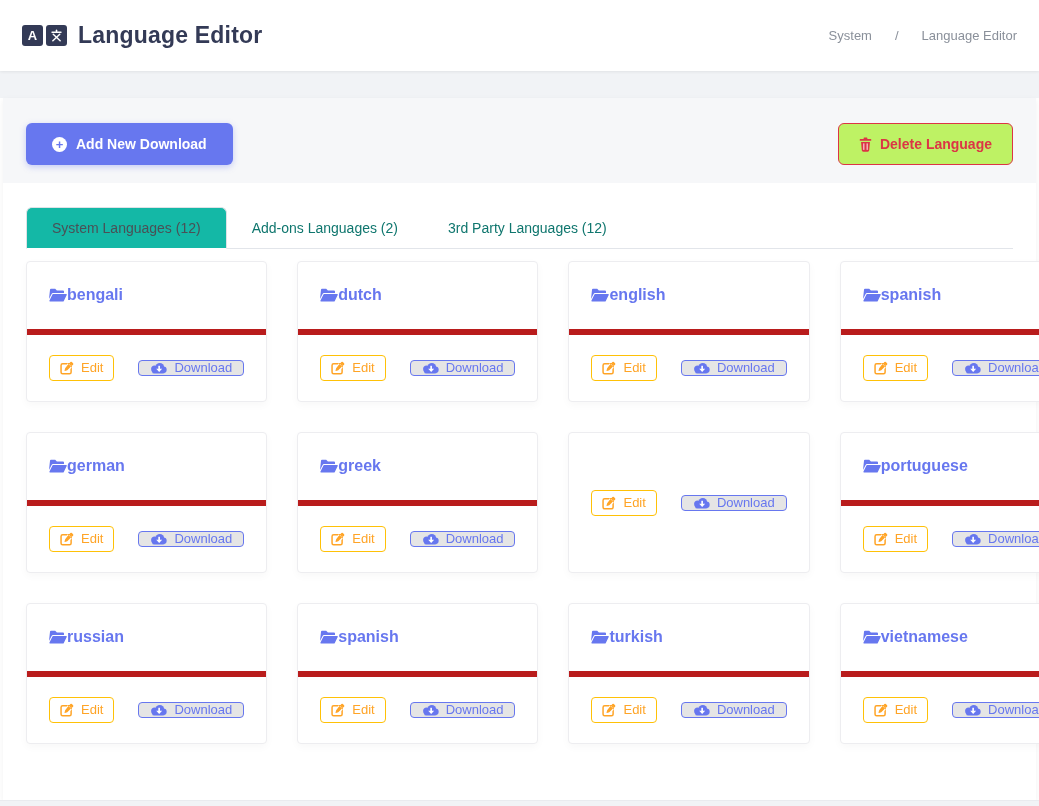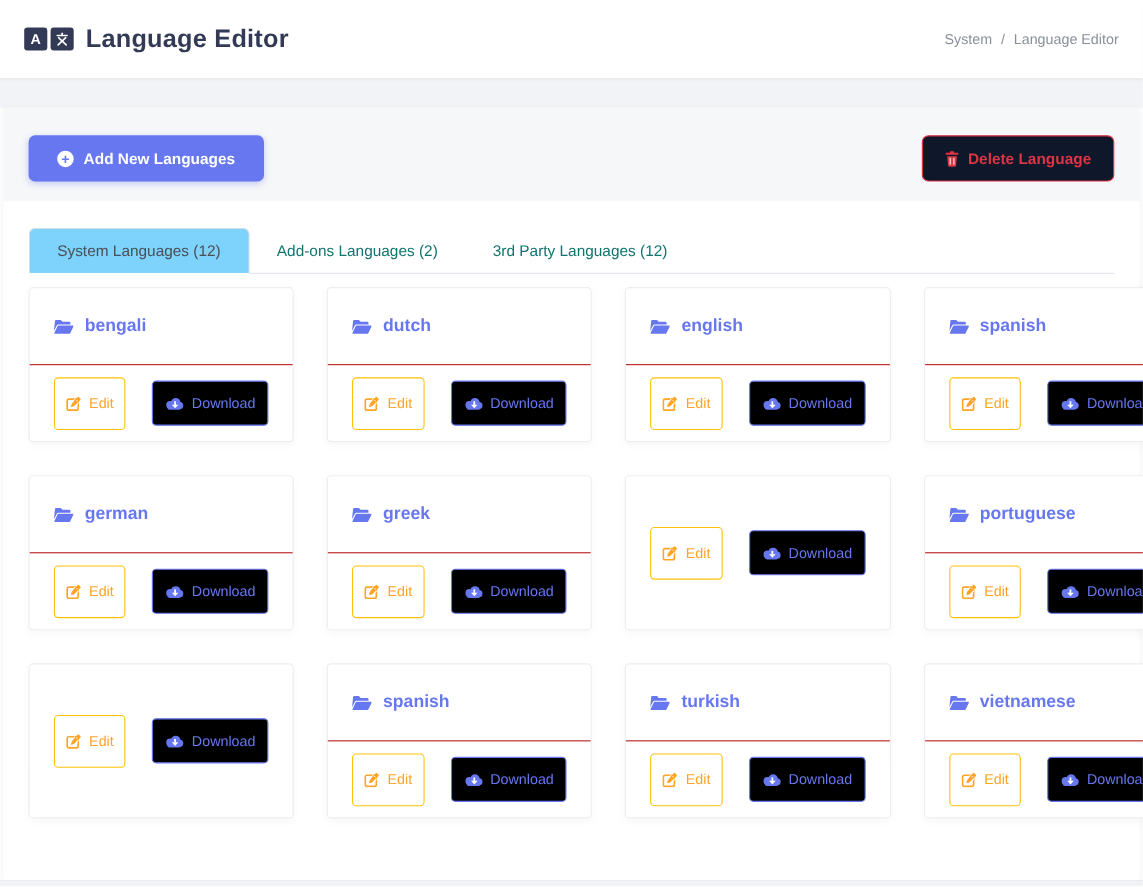--- a/index.html
+++ b/index.html
@@ -23,21 +23,21 @@
   .lang-icon { display:flex; gap:3px; }
   .lang-icon .sq {
     width:21px; height:21px; border-radius:3px;
     background:#333a56; color:#fff;
     display:flex; align-items:center; justify-content:center;
     font-size:13px; font-weight:bold;
   }
   .page-title {
     font-size:23px; font-weight:bold; color:#333a56; letter-spacing:0.2px;
   }
-  .breadcrumb { font-size:13px; color:#8a909a; display:flex; gap:8px; align-items:center; }
+  .breadcrumb { font-size:13px; color:#8a909a; display:flex; gap:23px; align-items:center; }
 
   
   .band { height:27px; background:#f1f3f6; }
 
   
   .panel {
     margin:0 3px; background:#ffffff; height:702px;
     box-shadow:0 2px 6px rgba(0,0,0,0.06);
   }
   .panel-toolbar {
@@ -51,67 +51,67 @@
     height:42px; padding:0 26px; font-size:14px; font-weight:bold;
     display:inline-flex; align-items:center; gap:9px;
     box-shadow:0 2px 6px rgba(103,119,239,0.35);
   }
   .plus-circle {
     width:15px; height:15px; border-radius:50%; background:#ffffff;
     color:#6777ef; font-size:13px; font-weight:bold; line-height:15px;
     display:inline-flex; align-items:center; justify-content:center;
   }
   .btn-delete {
-    background:#0f172a; color:#dc3545; border:1px solid #dc3545; border-radius:6px;
+    background:#bef264; color:#dc3545; border:1px solid #dc3545; border-radius:6px;
     height:42px; padding:0 20px; font-size:14px; font-weight:600;
     display:inline-flex; align-items:center; gap:8px;
   }
 
   .panel-content { padding:24px 23px 54px; }
 
   
   .tabs { display:flex; align-items:flex-end; border-bottom:1px solid #e2e5ea; }
   .tab {
     padding:12px 25px; font-size:14px; color:#0f766e; cursor:pointer;
     background:transparent; border:none; font-family:inherit;
   }
   .tab.active {
-    background:#7dd3fc; color:#4a5056;
+    background:#14b8a6; color:#4a5056;
     border:1px solid #dee2e6; border-bottom:1px solid #ffffff;
     border-radius:6px 6px 0 0; margin-bottom:-1px;
   }
 
   
   .grid {
     margin-top:12px;
     display:grid; grid-template-columns:repeat(4, 1fr);
     column-gap:30px; row-gap:30px;
   }
   .lang-card {
     height:141px; background:#ffffff;
     border:1px solid #ededf0; border-radius:4px;
     box-shadow:0 3px 8px rgba(0,0,0,0.03);
     display:flex; flex-direction:column;
   }
   .lang-card-top {
-    flex:1; display:flex; align-items:center; gap:10px;
-    padding:0 22px; border-bottom:1px solid #b91c1c;
+    flex:1; display:flex; align-items:center; 
+    padding:0 22px; border-bottom:6px solid #b91c1c;
   }
   .lang-name { color:#6777ef; font-size:16px; font-weight:bold; }
   .lang-card-bottom {
     flex:1; display:flex; align-items:center; gap:24px; padding:0 22px;
   }
   .btn-edit {
     background:#fff; border:1px solid #ffc107; color:#ffa426;
-    border-radius:4px; height:48px; padding:0 10px; font-size:13px;
+    border-radius:4px; height:26px; padding:0 10px; font-size:13px;
     display:inline-flex; align-items:center; gap:7px;
   }
   .btn-download {
-    background:#000000; border:1px solid #6777ef; color:#6777ef;
-    border-radius:4px; height:41px; padding:0 11px; font-size:13px;
+    background:#e5e5e5; border:1px solid #6777ef; color:#6777ef;
+    border-radius:4px; height:16px; padding:0 11px; font-size:13px;
     display:inline-flex; align-items:center; gap:7px;
   }
   .icon { display:inline-flex; align-items:center; }
 
   
   .bottom-band { height:6px; background:#f1f3f6; margin-top:0; border-top:1px solid #e9ebef; }
 </style>
 </head>
 <body>
 
@@ -139,21 +139,21 @@
   </div>
 </div>
 
 <div class="band"></div>
 
 <div class="panel">
 
   <div class="panel-toolbar">
     <button class="btn btn-add">
       <span class="plus-circle icon">+</span>
-      <span>Add New Languages</span>
+      <span>Add New Download</span>
     </button>
     <button class="btn btn-delete">
       <span class="icon">
         <svg width="13" height="15" viewBox="0 0 14 16">
           <g fill="#dc3545">
             <rect x="5" y="0.5" width="4" height="2" rx="0.6"></rect>
             <rect x="0.8" y="2" width="12.4" height="2" rx="0.6"></rect>
             <path d="M2.2 5.4 h9.6 l-0.8 8.8 a1.6 1.6 0 0 1 -1.6 1.5 h-4.8 a1.6 1.6 0 0 1 -1.6 -1.5 z"></path>
           </g>
           <g stroke="#ffffff" stroke-width="1">
@@ -510,20 +510,31 @@
               <path d="M7.3 8 h7 l-3.5 3.8 z"></path>
             </g>
           </svg>
         </span>
         <span>Download</span>
       </button>
     </div>
   </div>
 
   <div class="lang-card">
+    <div class="lang-card-top">
+      <span class="icon">
+        <svg width="18" height="14" viewBox="0 0 18 14">
+          <g fill="#6777ef">
+            <path d="M1 1.8 A1 1 0 0 1 2 0.8 h4.2 l1.7 1.7 h6.1 a1 1 0 0 1 1 1 v1.6 h-11 a1.6 1.6 0 0 0 -1.4 0.9 l-2.6 5 z"></path>
+            <path d="M4.2 6 h12.9 a0.7 0.7 0 0 1 0.6 1 l-2.9 5.9 a1 1 0 0 1 -0.9 0.6 h-12.9 a0.6 0.6 0 0 1 -0.5 -0.9 l2.8 -5.9 a1 1 0 0 1 0.9 -0.7 z"></path>
+          </g>
+        </svg>
+      </span>
+      <span class="lang-name">russian</span>
+    </div>
     <div class="lang-card-bottom">
       <button class="btn btn-edit">
         <span class="icon">
           <svg width="14" height="14" viewBox="0 0 16 16">
             <rect x="1.2" y="3.2" width="11.5" height="11.5" rx="1.8" fill="none" stroke="#ffa426" stroke-width="1.7"></rect>
             <path d="M8.7 2.6 l4.7 4.7 -4.6 4.6 -3.4 0.9 a0.5 0.5 0 0 1 -0.6 -0.6 l0.9 -3.4 z" fill="#ffffff"></path>
             <path d="M9.6 3.4 l3 3 -4.3 4.3 -2.6 0.7 a0.4 0.4 0 0 1 -0.5 -0.5 l0.7 -2.6 z" fill="#ffa426"></path>
             <path d="M13.9 5.2 l-3 -3 1 -1 a1.2 1.2 0 0 1 1.7 0 l1.3 1.3 a1.2 1.2 0 0 1 0 1.7 z" fill="#ffa426"></path>
           </svg>
         </span>

